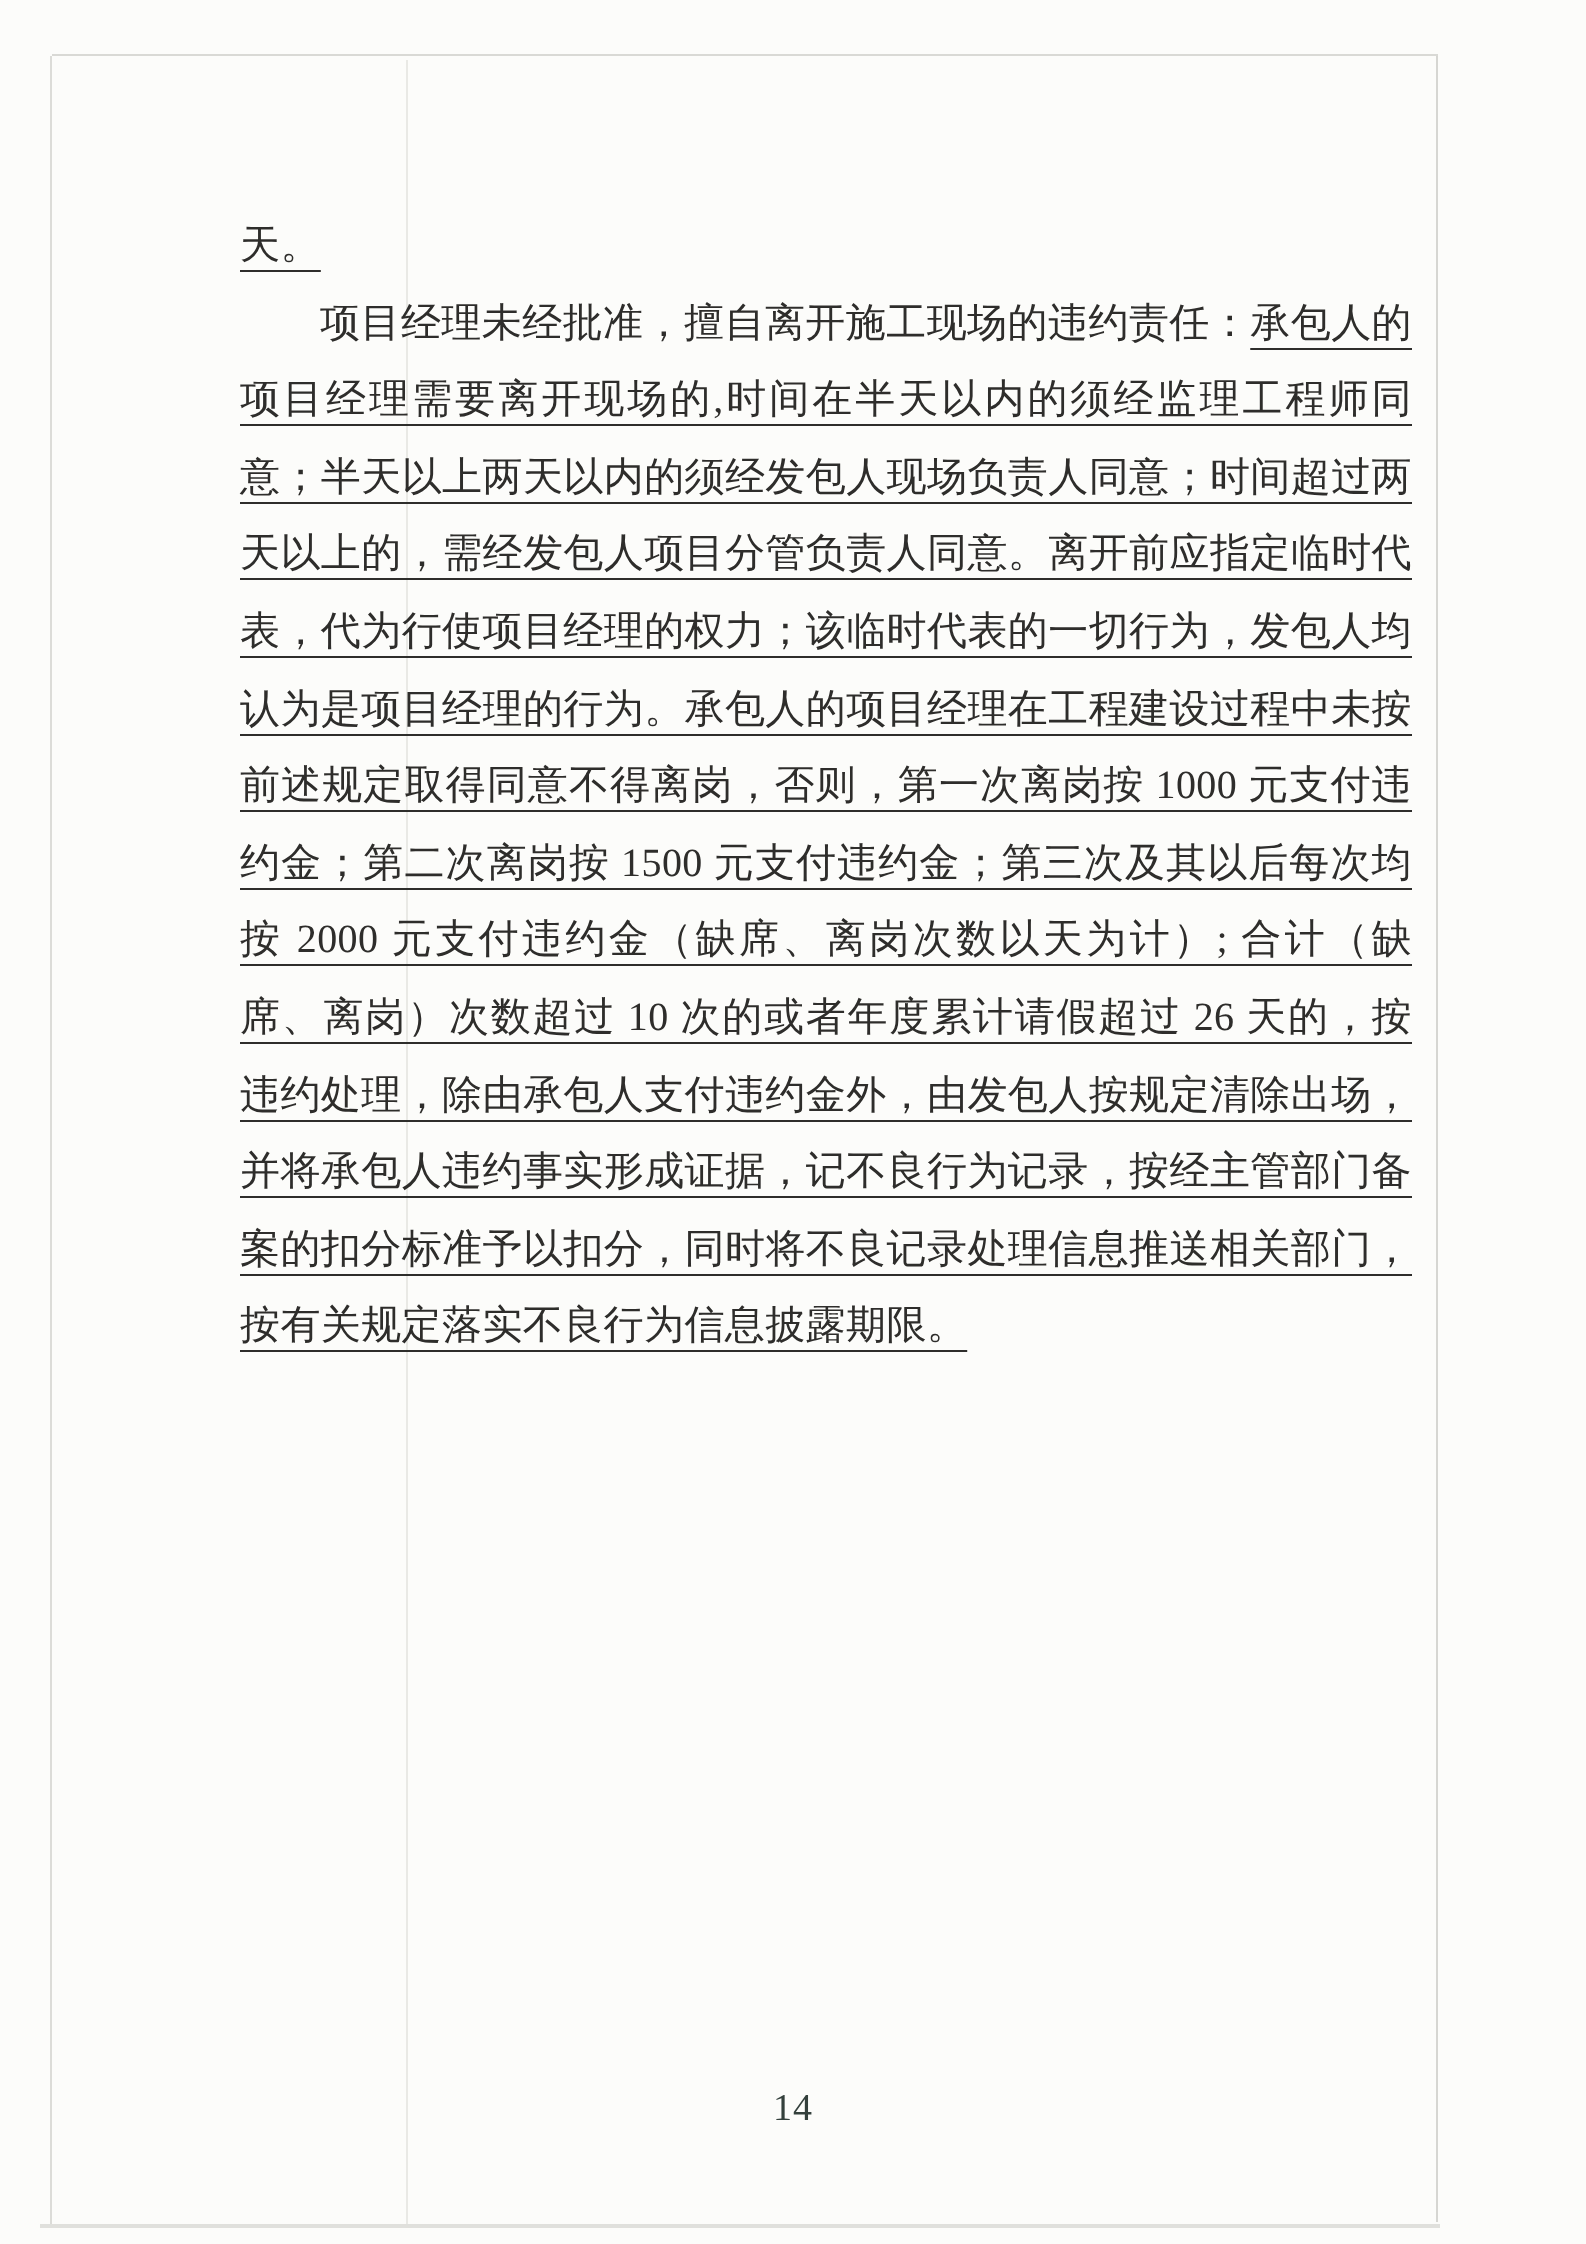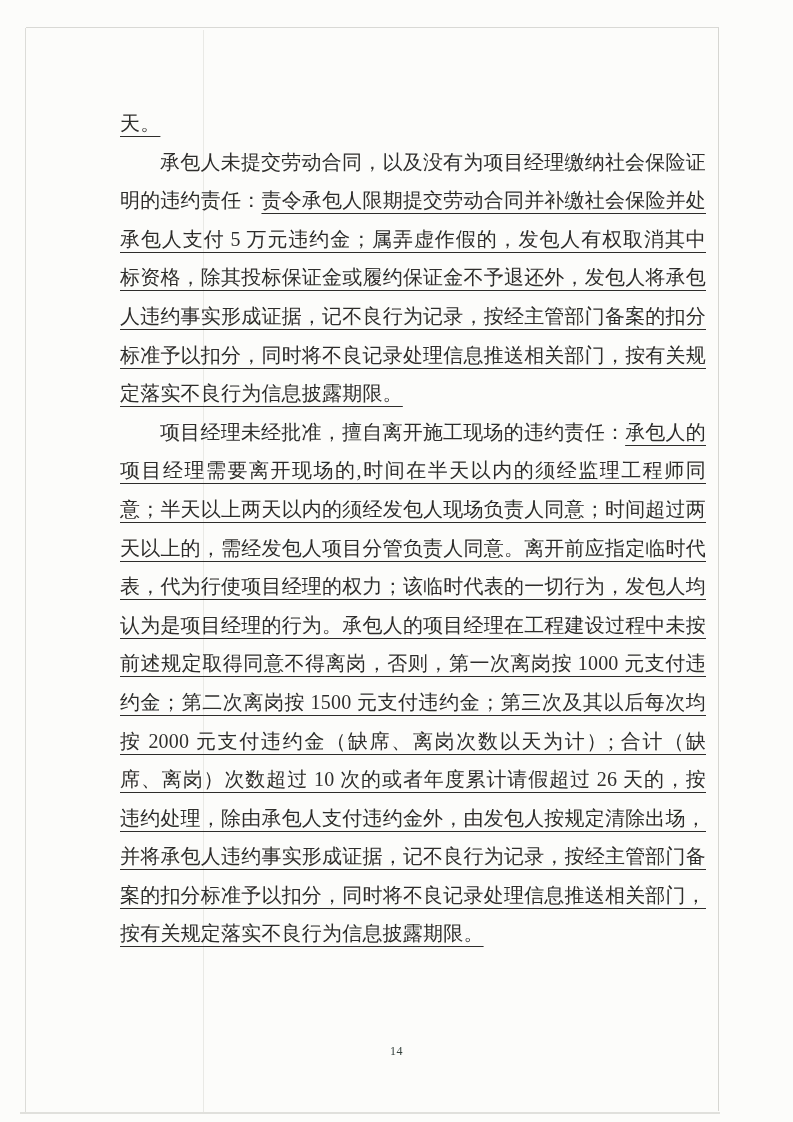--- a/index.html
+++ b/index.html
@@ -47,36 +47,35 @@
     text-decoration: underline;
     text-underline-offset: 6px;
     text-decoration-thickness: 1.3px;
   }
   .page-footer {
     position: absolute;
     left: 0;
     right: 0;
     top: 1044px;
     text-align: center;
-    font-size: 12px;
+    font-size: 19px;
     color: #34403c;
     letter-spacing: 0.5px;
   }
 </style>
 </head>
 <body>
 
 <div class="edge left"></div>
 <div class="edge right"></div>
 <div class="edge top"></div>
 <div class="edge bottom"></div>
 <div class="crease"></div>
 
 <div class="doc">
   <p class="para no-indent"><span class="u">天。</span></p>
 
-  <p class="para"><span>承包人未提交劳动合同，以及没有为项目经理缴纳社会保险证明的违约责任：</span><span class="u">责令承包人限期提交劳动合同并补缴社会保险并处承包人支付 5 万元违约金；属弄虚作假的，发包人有权取消其中标资格，除其投标保证金或履约保证金不予退还外，发包人将承包人违约事实形成证据，记不良行为记录，按经主管部门备案的扣分标准予以扣分，同时将不良记录处理信息推送相关部门，按有关规定落实不良行为信息披露期限。</span></p>
 
   <p class="para"><span>项目经理未经批准，擅自离开施工现场的违约责任：</span><span class="u">承包人的项目经理需要离开现场的,时间在半天以内的须经监理工程师同意；半天以上两天以内的须经发包人现场负责人同意；时间超过两天以上的，需经发包人项目分管负责人同意。离开前应指定临时代表，代为行使项目经理的权力；该临时代表的一切行为，发包人均认为是项目经理的行为。承包人的项目经理在工程建设过程中未按前述规定取得同意不得离岗，否则，第一次离岗按 1000 元支付违约金；第二次离岗按 1500 元支付违约金；第三次及其以后每次均按 2000 元支付违约金（缺席、离岗次数以天为计）; 合计（缺席、离岗）次数超过 10 次的或者年度累计请假超过 26 天的，按违约处理，除由承包人支付违约金外，由发包人按规定清除出场，并将承包人违约事实形成证据，记不良行为记录，按经主管部门备案的扣分标准予以扣分，同时将不良记录处理信息推送相关部门，按有关规定落实不良行为信息披露期限。</span></p>
 
 </div>
 
 <div class="page-footer">14</div>
 
 </body></html>

